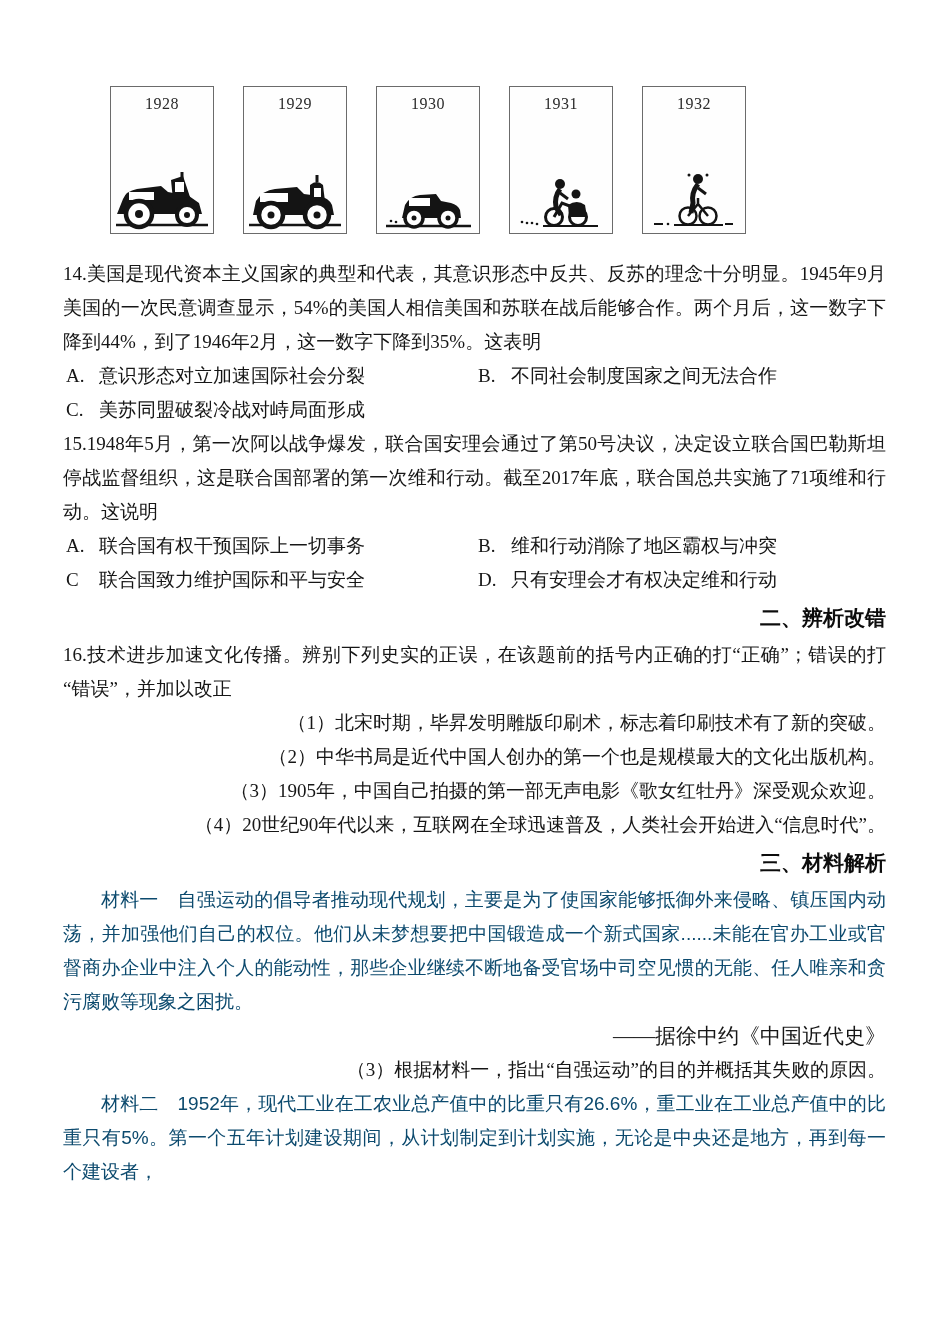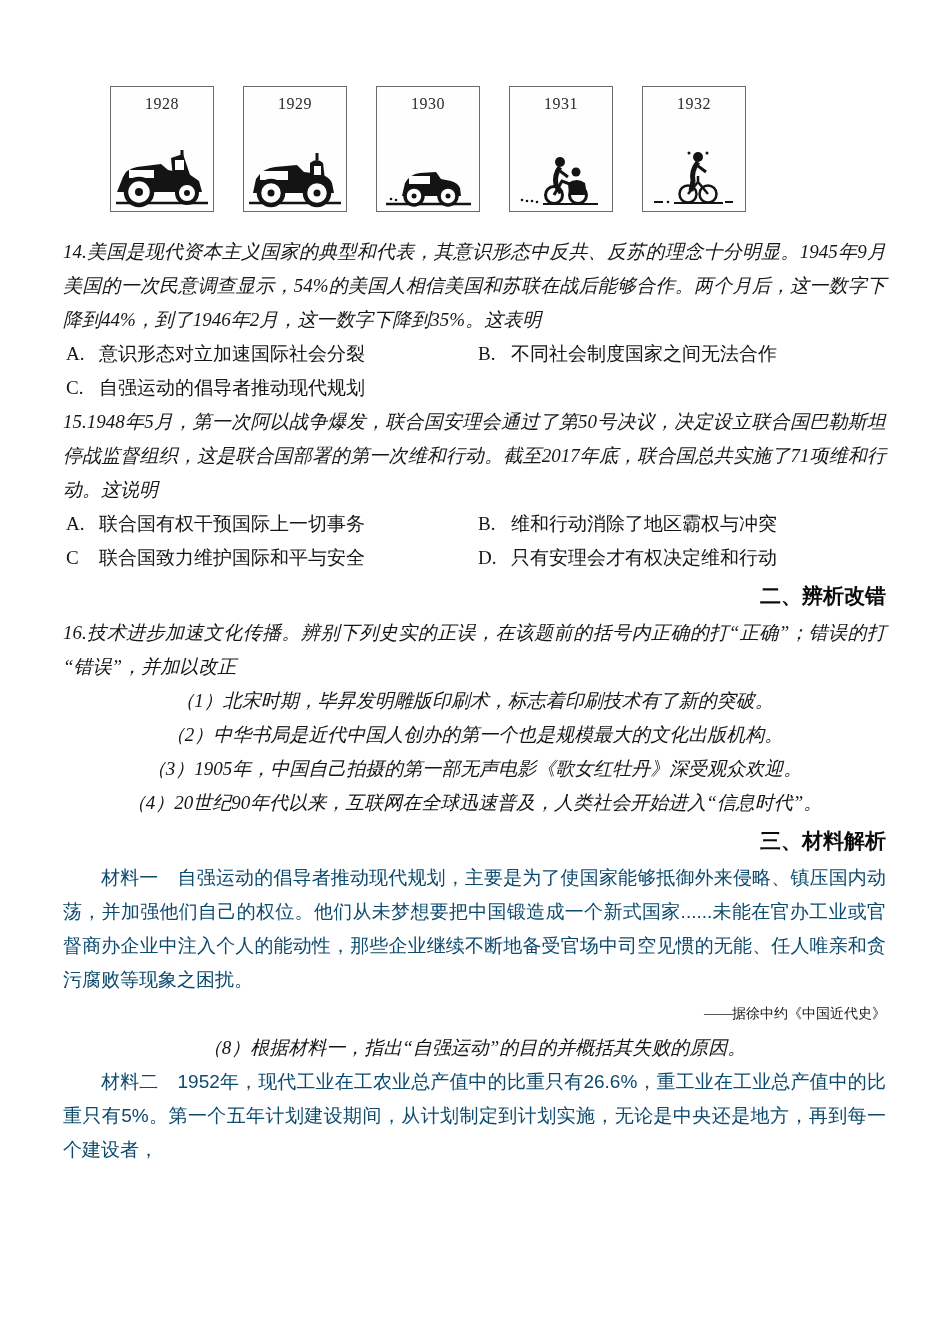--- a/index.html
+++ b/index.html
@@ -8,53 +8,52 @@
     background: #ffffff;
     color: #161616;
     font-family: "Liberation Serif", "DejaVu Serif", serif;
     overflow: hidden;
   }
   .page { padding: 86px 64px 0 63px; box-sizing: border-box; }
 
   
   .figure-row { display: flex; gap: 29px; margin-left: 47px; margin-bottom: 23px; }
   .panel {
-    width: 104px; height: 126px;
+    width: 104px; height: 148px;
     border: 1px solid #6b6b6b;
     box-sizing: border-box;
     background: #fefefe;
     display: flex; flex-direction: column; align-items: center;
   }
   .panel-year {
     font-size: 16px; line-height: 16px; margin-top: 9px;
     letter-spacing: .5px; color: #2a2a2a;
   }
   .panel svg { margin-top: auto; display: block; }
 
   
   p.stem, p.line {
     margin: 0; font-size: 19px; line-height: 34px;
     text-align: justify;
-    font-style: italic;
   }
-  p.line { text-align: center; }
+  p.line { text-align: right; }
   .opts { display: grid; grid-template-columns: 412px 1fr; padding-left: 3px; }
   .opt { font-size: 19px; line-height: 34px; white-space: nowrap; }
   .opt .lab { display: inline-block; min-width: 21px; margin-right: 12px; }
   .sec-head {
     margin: 0; font-family: "Liberation Sans", "DejaVu Sans", sans-serif;
     font-weight: bold; font-size: 21px; line-height: 41px; color: #0c0c0c; text-align: right;
   }
   p.mat {
     margin: 0; font-size: 19px; line-height: 34px; text-align: justify;
     text-indent: 2em;
     font-family: "Liberation Sans", "DejaVu Sans", sans-serif;
     font-weight: 500; color: #0c4a6e;
   }
-  p.src { margin: 0; font-size: 14px; line-height: 34px; text-align: right; }
+  p.src { margin: 0; font-size: 21px; line-height: 34px; text-align: right; }
 </style>
 </head>
 <body>
 
 <div class="page">
 
   <div class="figure-row">
 
     <div class="panel">
       <div class="panel-year">1928</div>
@@ -139,21 +138,21 @@
         <path d="M51 25 L59 31" stroke="#141414" stroke-width="3" fill="none"></path>
       </svg>
     </div>
   </div>
 
 
   <p class="stem">14.美国是现代资本主义国家的典型和代表，其意识形态中反共、反苏的理念十分明显。1945年9月美国的一次民意调查显示，54%的美国人相信美国和苏联在战后能够合作。两个月后，这一数字下降到44%，到了1946年2月，这一数字下降到35%。这表明</p>
   <div class="opts">
     <div class="opt"><span class="lab">A.</span><span>意识形态对立加速国际社会分裂</span></div>
     <div class="opt"><span class="lab">B.</span><span>不同社会制度国家之间无法合作</span></div>
-    <div class="opt"><span class="lab">C.</span><span>自强运动的倡导者推动现代规划</span></div>
+    <div class="opt"><span class="lab">C.</span><span>美苏同盟破裂冷战对峙局面形成</span></div>
   </div>
 
   <p class="stem">15.1948年5月，第一次阿以战争爆发，联合国安理会通过了第50号决议，决定设立联合国巴勒斯坦停战监督组织，这是联合国部署的第一次维和行动。截至2017年底，联合国总共实施了71项维和行动。这说明</p>
   <div class="opts">
     <div class="opt"><span class="lab">A.</span><span>联合国有权干预国际上一切事务</span></div>
     <div class="opt"><span class="lab">B.</span><span>维和行动消除了地区霸权与冲突</span></div>
     <div class="opt"><span class="lab">C</span><span>联合国致力维护国际和平与安全</span></div>
     <div class="opt"><span class="lab">D.</span><span>只有安理会才有权决定维和行动</span></div>
   </div>
 
@@ -162,16 +161,16 @@
   <p class="stem">16.技术进步加速文化传播。辨别下列史实的正误，在该题前的括号内正确的打“正确”；错误的打“错误”，并加以改正</p>
   <p class="line">（1）北宋时期，毕昇发明雕版印刷术，标志着印刷技术有了新的突破。</p>
   <p class="line">（2）中华书局是近代中国人创办的第一个也是规模最大的文化出版机构。</p>
   <p class="line">（3）1905年，中国自己拍摄的第一部无声电影《歌女红牡丹》深受观众欢迎。</p>
   <p class="line">（4）20世纪90年代以来，互联网在全球迅速普及，人类社会开始进入“信息时代”。</p>
 
   <h2 class="sec-head">三、材料解析</h2>
 
   <p class="mat">材料一　自强运动的倡导者推动现代规划，主要是为了使国家能够抵御外来侵略、镇压国内动荡，并加强他们自己的权位。他们从未梦想要把中国锻造成一个新式国家......未能在官办工业或官督商办企业中注入个人的能动性，那些企业继续不断地备受官场中司空见惯的无能、任人唯亲和贪污腐败等现象之困扰。</p>
   <p class="src">——据徐中约《中国近代史》</p>
-  <p class="line">（8）根据材料一，指出“自强运动”的目的并概括其失败的原因。</p>
+  <p class="line">（3）根据材料一，指出“自强运动”的目的并概括其失败的原因。</p>
   <p class="mat">材料二　1952年，现代工业在工农业总产值中的比重只有26.6%，重工业在工业总产值中的比重只有5%。第一个五年计划建设期间，从计划制定到计划实施，无论是中央还是地方，再到每一个建设者，</p>
 
 </div>
 
 </body></html>

